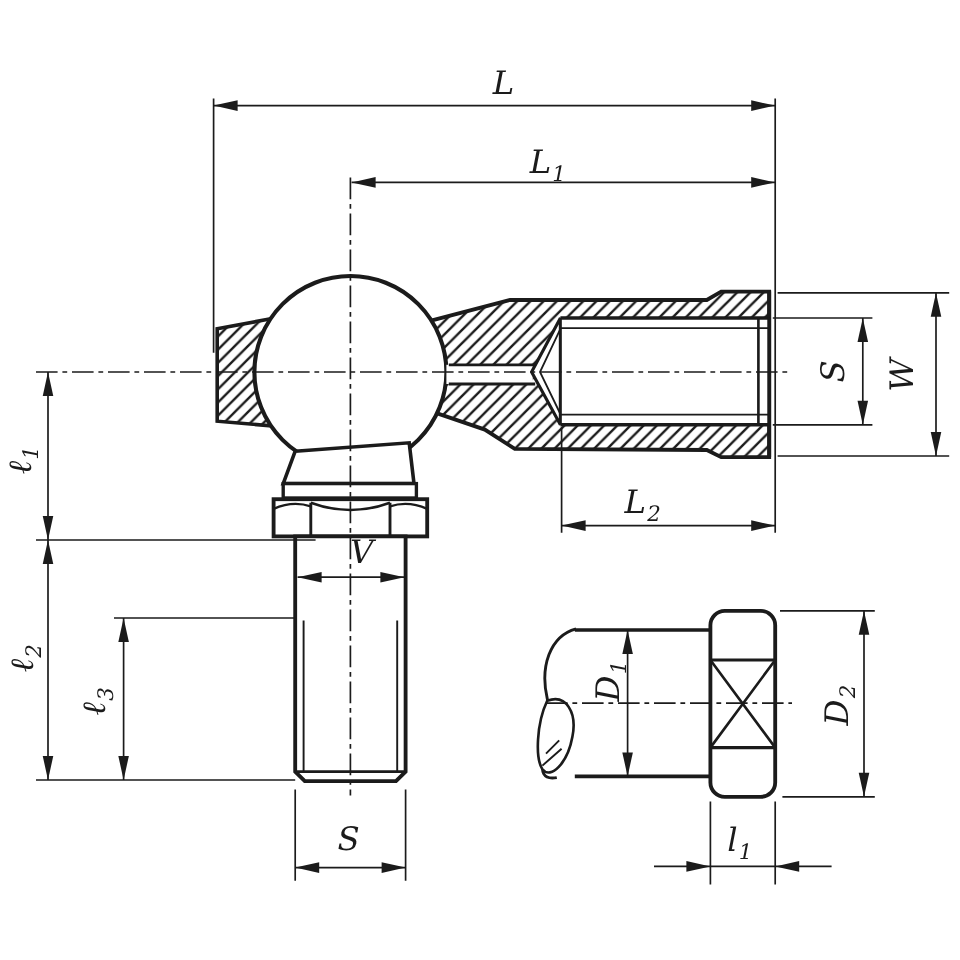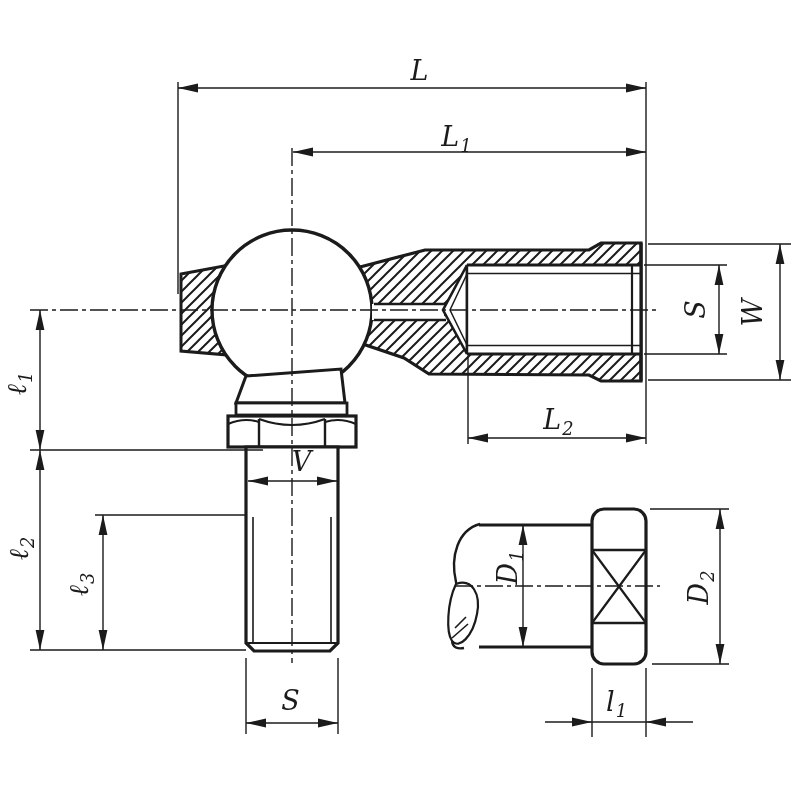--- a/index.html
+++ b/index.html
@@ -144,21 +144,21 @@
       <polygon points="720,509 715.6,529 724.4,529"></polygon>
           <polygon points="720,664 715.6,644 724.4,644"></polygon>
       <polygon points="592,722 572,717.6 572,726.4"></polygon>
           <polygon points="646,722 666,717.6 666,726.4"></polygon>
     </g>
   </g>
 </svg>
 
 <div class="lbl" style="left:420px; top:70px"><span>L</span><sub></sub></div>
 <div class="lbl" style="left:457px; top:136px"><span>L</span><sub>1</sub></div>
-<div class="lbl" style="left:559px; top:419px"><span>L</span><sub>2</sub></div>
+<div class="lbl" style="left:536px; top:419px"><span>L</span><sub>2</sub></div>
 <div class="lbl rot" style="left:695px; top:309px"><span>S</span><sub></sub></div>
 <div class="lbl rot" style="left:752px; top:312px"><span>W</span><sub></sub></div>
 <div class="lbl rot" style="left:17px; top:383px"><span>ℓ</span><sub>1</sub></div>
 <div class="lbl rot" style="left:19px; top:548px"><span>ℓ</span><sub>2</sub></div>
 <div class="lbl rot" style="left:79px; top:584px"><span>ℓ</span><sub>3</sub></div>
 <div class="lbl" style="left:302px; top:461px"><span>V</span><sub></sub></div>
 <div class="lbl" style="left:291px; top:700px"><span>S</span><sub></sub></div>
 <div class="lbl rot" style="left:507px; top:567px"><span>D</span><sub>1</sub></div>
 <div class="lbl rot" style="left:698px; top:587px"><span>D</span><sub>2</sub></div>
 <div class="lbl" style="left:617px; top:701px"><span>l</span><sub>1</sub></div>

